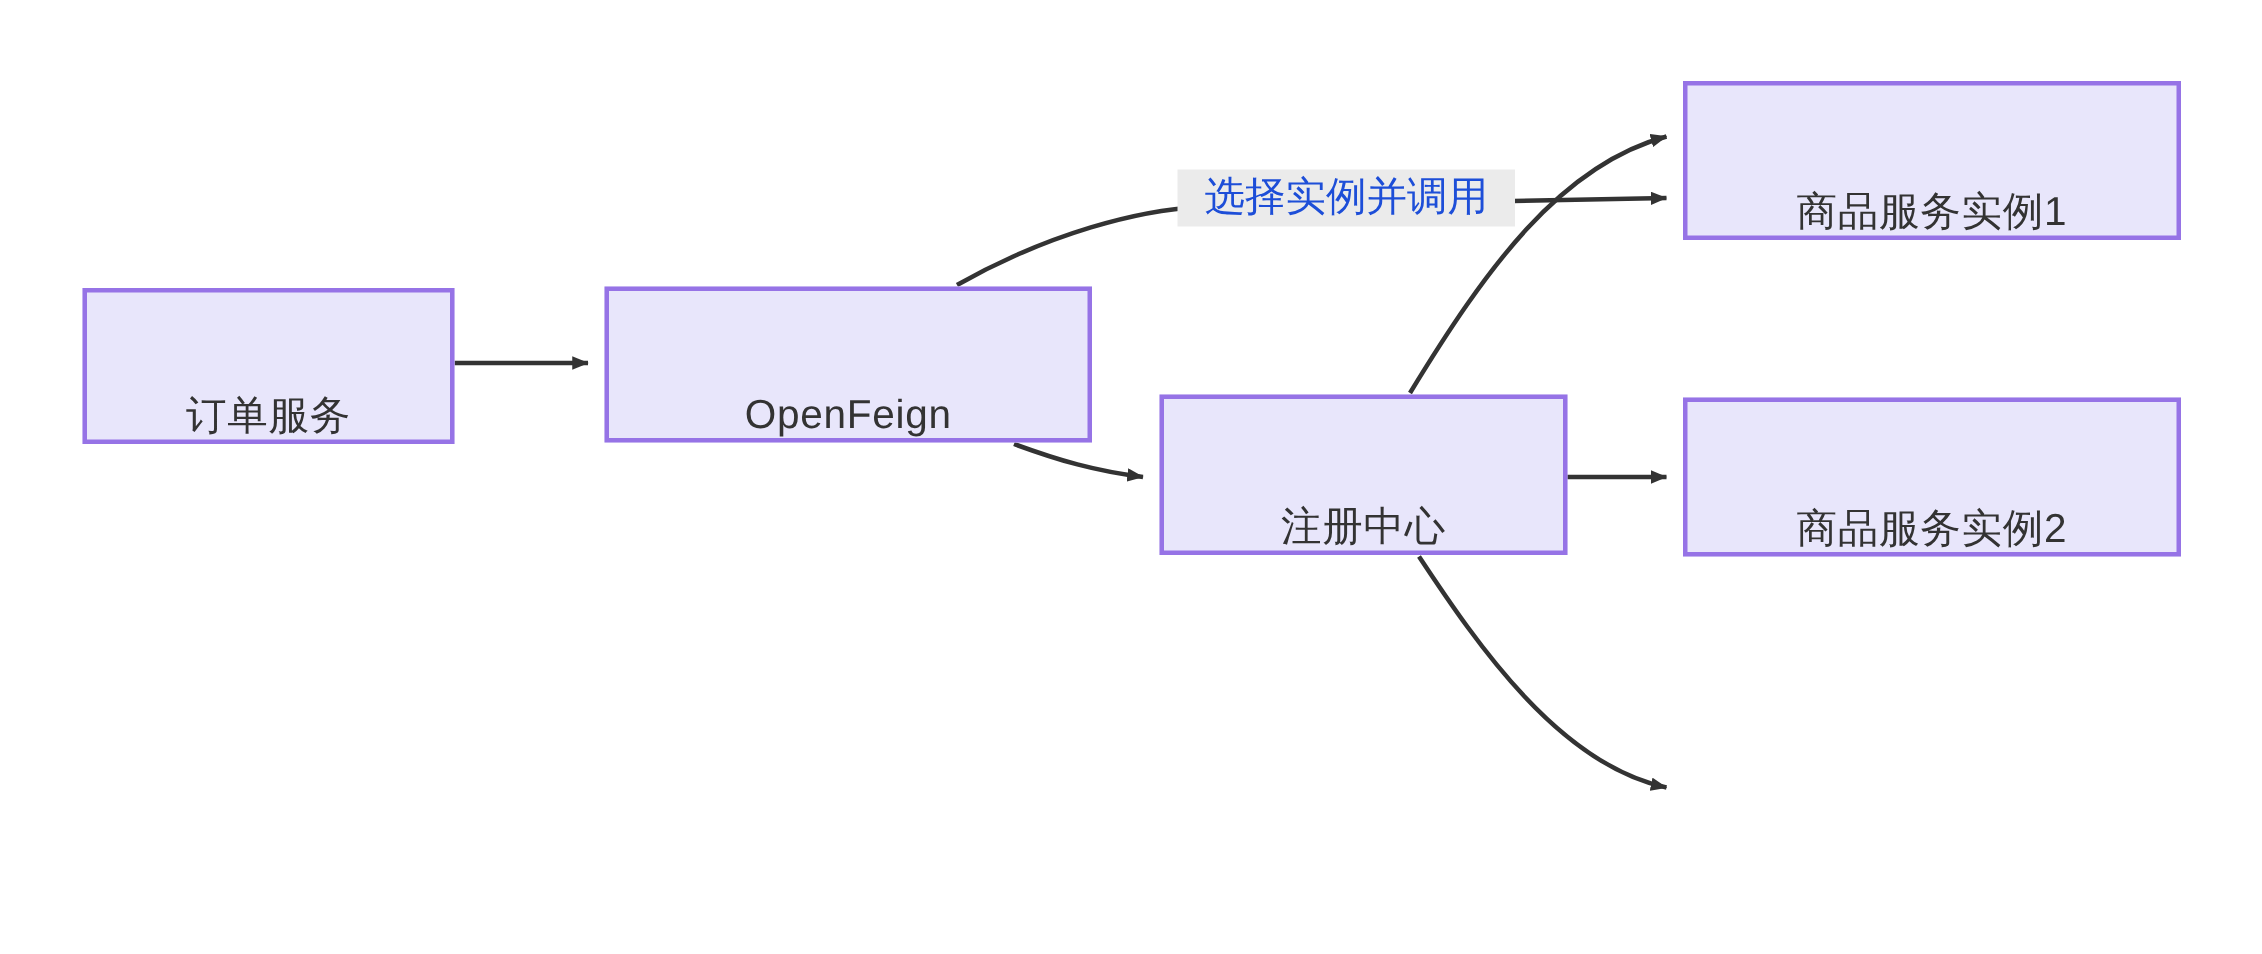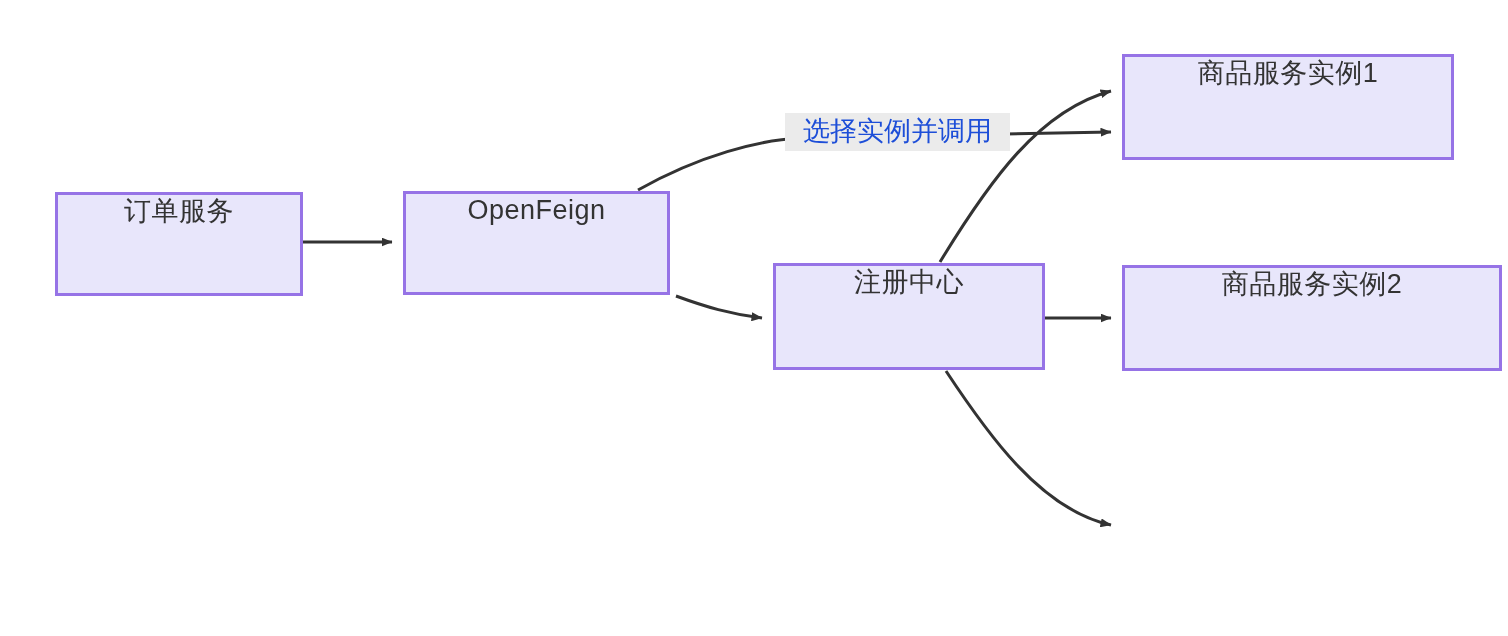--- a/index.html
+++ b/index.html
@@ -24,21 +24,21 @@
     width: 1508px;
     height: 636px;
     pointer-events: none;
   }
   .node {
     position: absolute;
     box-sizing: border-box;
     background: #e8e6fb;
     border: 3px solid #9673e6;
     display: flex;
-    align-items: flex-start;
+    align-items: flex-end;
     justify-content: center;
     color: #333333;
     font-size: 27px;
     letter-spacing: 0.5px;
     line-height: 1.2;
     white-space: nowrap;
   }
   .node-label {
     display: block;
   }
@@ -75,32 +75,32 @@
 
     <path d="M 1022,318 L 1111,318" fill="none" stroke="#333333" stroke-width="3" marker-end="url(#arrowhead)"></path>
 
     <path d="M 946,371 C 985,430 1040,510 1111,525" fill="none" stroke="#333333" stroke-width="3" marker-end="url(#arrowhead)"></path>
   </svg>
 
   <div class="node" style="left:55px; top:192px; width:248px; height:104px;">
     <span class="node-label">订单服务</span>
   </div>
 
-  <div class="node" style="left:403px; top:191px; width:267px; height:104px;">
+  <div class="node" style="left:403px; top:191px; width:325px; height:104px;">
     <span class="node-label">OpenFeign</span>
   </div>
 
   <div class="node" style="left:773px; top:263px; width:272px; height:107px;">
     <span class="node-label">注册中心</span>
   </div>
 
   <div class="node" style="left:1122px; top:54px; width:332px; height:106px;">
     <span class="node-label">商品服务实例1</span>
   </div>
 
-  <div class="node" style="left:1122px; top:265px; width:380px; height:106px;">
+  <div class="node" style="left:1122px; top:265px; width:332px; height:106px;">
     <span class="node-label">商品服务实例2</span>
   </div>
 
 
   <div class="edge-label" style="left:785px; top:113px;">选择实例并调用</div>
 
 </div>
 
 </body></html>

